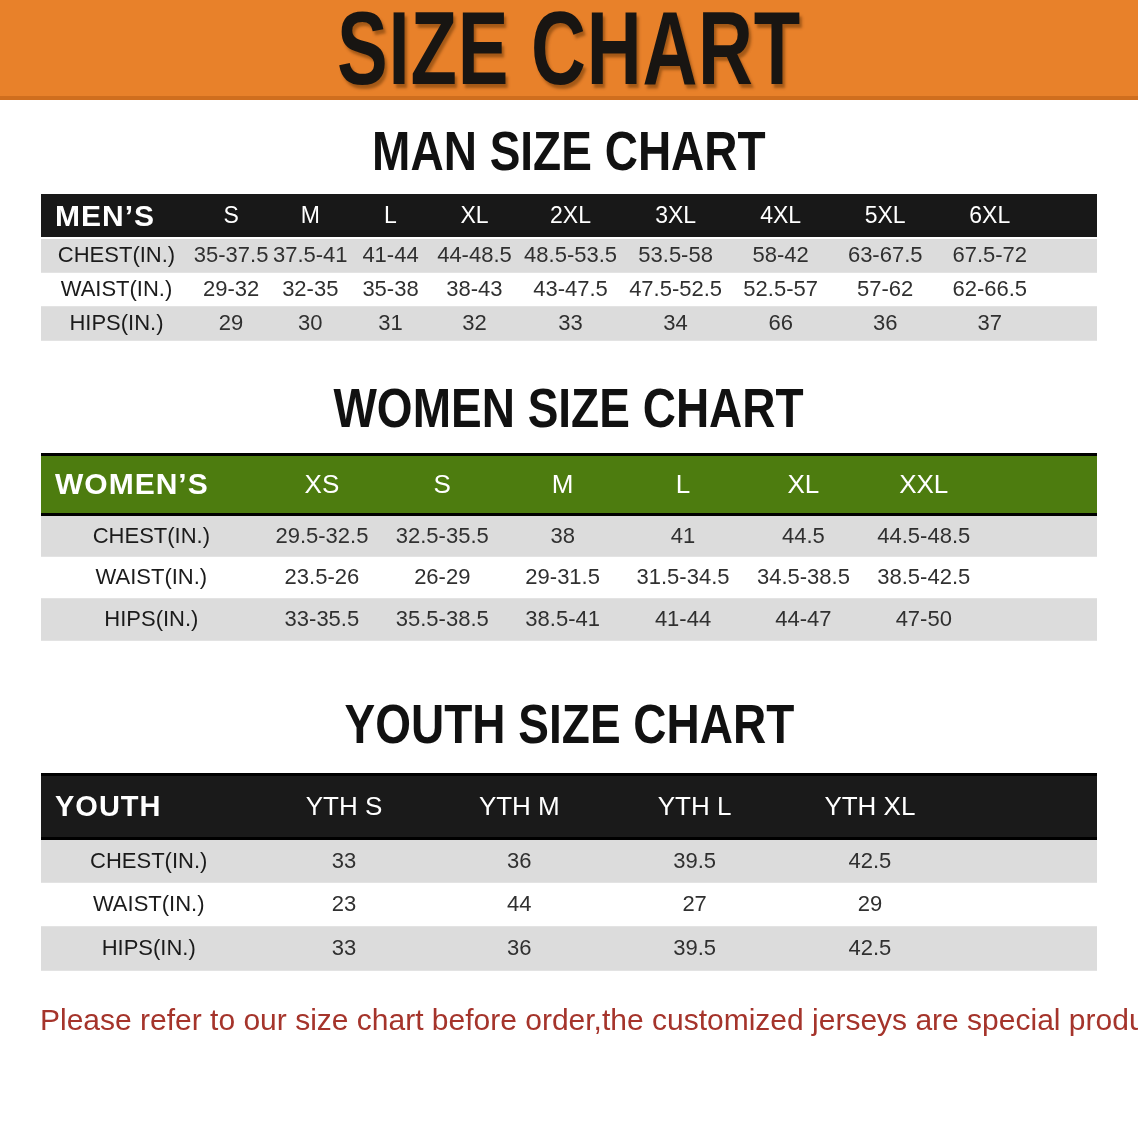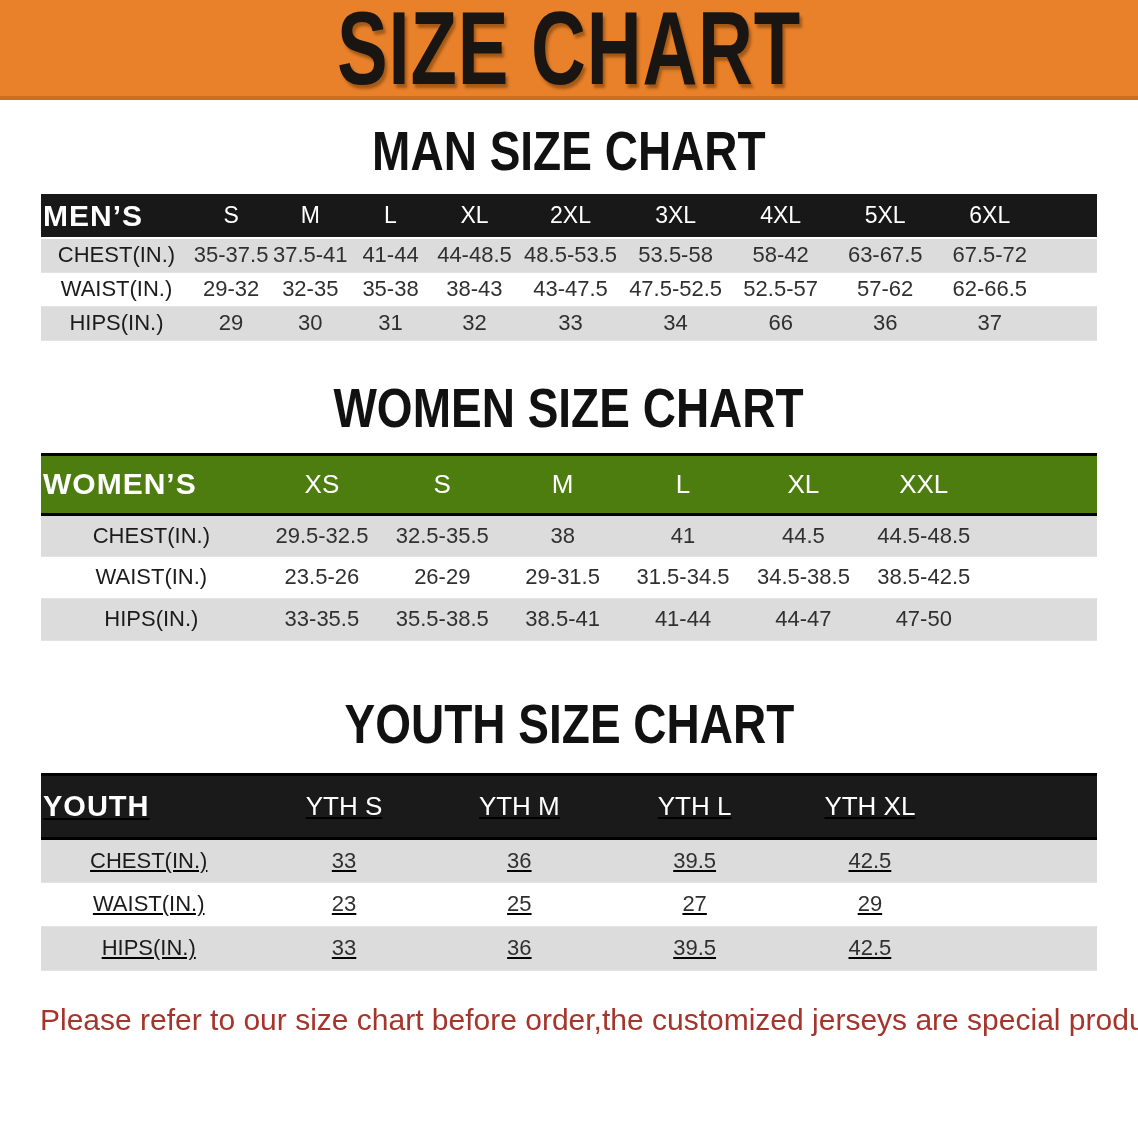--- a/index.html
+++ b/index.html
@@ -19,40 +19,40 @@
     color:#111; transform:scale(0.92,1.10); transform-origin:center; white-space:nowrap; }
   .t1 { margin-top:24px; }
   .t2 { margin-top:40px; }
   .t3 { margin-top:56px; }
 
   
   .tbl-wrap { width:1056px; margin-left:41px; }
   table { width:100%; border-collapse:collapse; table-layout:fixed; }
   th, td { text-align:center; padding:0; overflow:hidden; white-space:nowrap; }
   thead th { background:#181818; color:#ffffff; font-weight:normal; }
-  thead th.lbl { text-align:left; padding-left:2px; font-weight:bold; letter-spacing:1px; }
+  thead th.lbl { text-align:left; padding-left:14px; font-weight:bold; letter-spacing:1px; }
   tbody td { color:#303030; }
   tbody td.lbl { color:#1b1b1b; }
   tbody tr:nth-child(odd) td { background:#DCDCDC; }
   tbody tr:nth-child(even) td { background:#ffffff; }
   tbody tr td { border-bottom:1px solid #e3e3e3; }
   thead tr th { border-bottom:2px solid #ffffff; }
 
   .men-table { margin-top:16px; }
   .men-table thead th { height:44px; font-size:23px; }
   .men-table thead th.lbl { font-size:30px; }
   .men-table tbody td { height:34px; font-size:22px; }
 
   .women-table { margin-top:18px; }
   .women-table thead th { height:60px; font-size:26px; background:#4d7c0f;
     border-top:3px solid #000; border-bottom:3px solid #000; }
   .women-table thead th.lbl { font-size:30px; }
   .women-table tbody td { height:42px; font-size:22px; }
 
-  .youth-table { margin-top:22px;text-decoration:underline; }
+  .youth-table { margin-top:22px; }
   .youth-table thead th { height:64px; font-size:26px; background:#1a1a1a;
     border-top:3px solid #000; border-bottom:3px solid #000; }
   .youth-table thead th.lbl { font-size:29px; }
   .youth-table tbody td { height:44px; font-size:22px; }
 
   
   .disclaimer { margin:26px 20px 0 40px; color:#a5342b; font-size:30px; line-height:46px; }
   .disclaimer div { white-space:nowrap; }
 </style>
 </head>
@@ -229,21 +229,21 @@
           <td class="lbl">CHEST(IN.)</td>
           <td>33</td>
           <td>36</td>
           <td>39.5</td>
           <td>42.5</td>
           <td></td>
         </tr>
         <tr>
           <td class="lbl">WAIST(IN.)</td>
           <td>23</td>
-          <td>25</td>
+          <td>44</td>
           <td>27</td>
           <td>29</td>
           <td></td>
         </tr>
         <tr>
           <td class="lbl">HIPS(IN.)</td>
           <td>33</td>
           <td>36</td>
           <td>39.5</td>
           <td>42.5</td>

